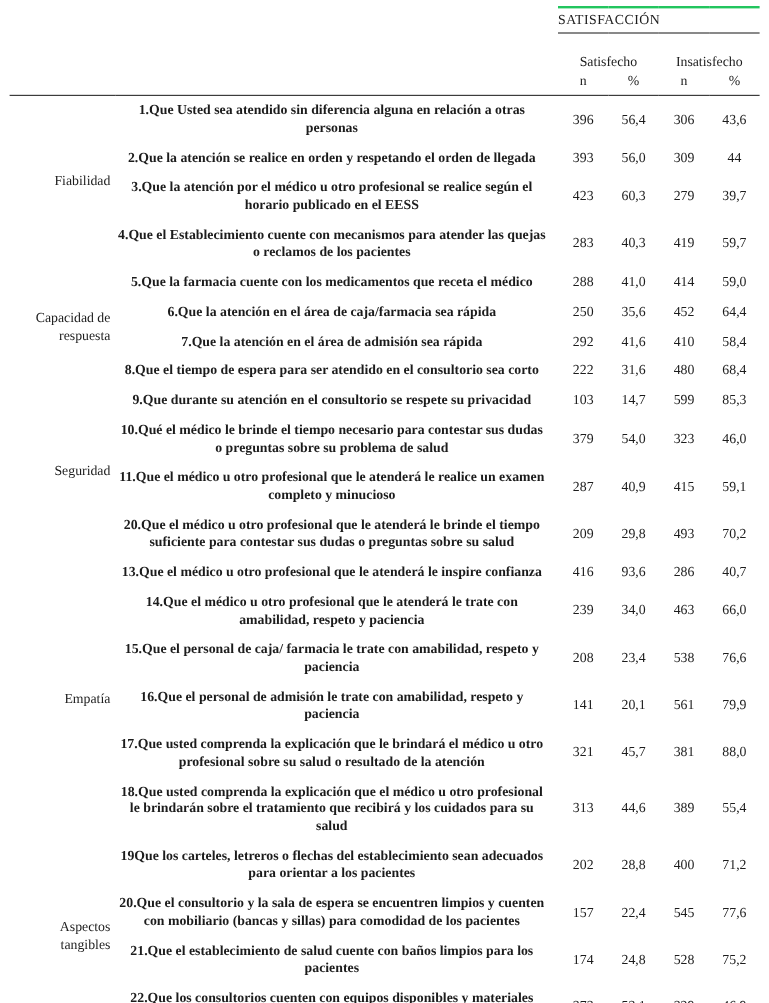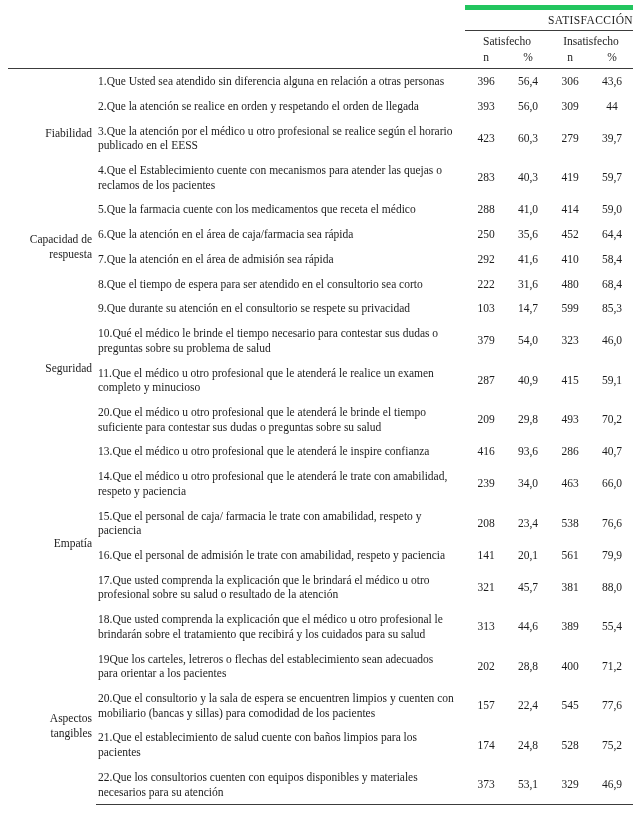--- a/index.html
+++ b/index.html
@@ -26,43 +26,44 @@
   }
   col.c-dim   { width: 88px; }
   col.c-item  { width: 369px; }
   col.c-num   { width: 42px; }
   th, td {
     font-weight: normal;
     padding: 2px 3px;
     vertical-align: middle;
   }
   th.spanner {
-    text-align: right;
-    border-top: 5px solid #22c55e;
+    text-align: left;
+    border-top: 2px solid #22c55e;
     border-bottom: 1px solid #3c3c3c;
     padding: 3px 0 2px 0;
     letter-spacing: 0.4px;
   }
   th.subhead {
     text-align: center;
-    padding: 3px 0 1px 0;
+    padding: 17px 0 1px 0;
   }
   tr.nrow th {
     border-bottom: 1px solid #3c3c3c;
     text-align: center;
     padding: 1px 0 3px 0;
   }
   td.dim {
     text-align: right;
     vertical-align: middle;
     padding: 2px 4px;
   }
   td.item {
-    text-align: left;
+    text-align: center;
     padding: 5px 10px 5px 2px;
+    font-weight: bold;
   }
   td.num {
     text-align: center;
     padding: 5px 2px;
   }
   tbody tr:last-child td {
     border-bottom: 1px solid #3c3c3c;
   }
 </style>
 </head>

